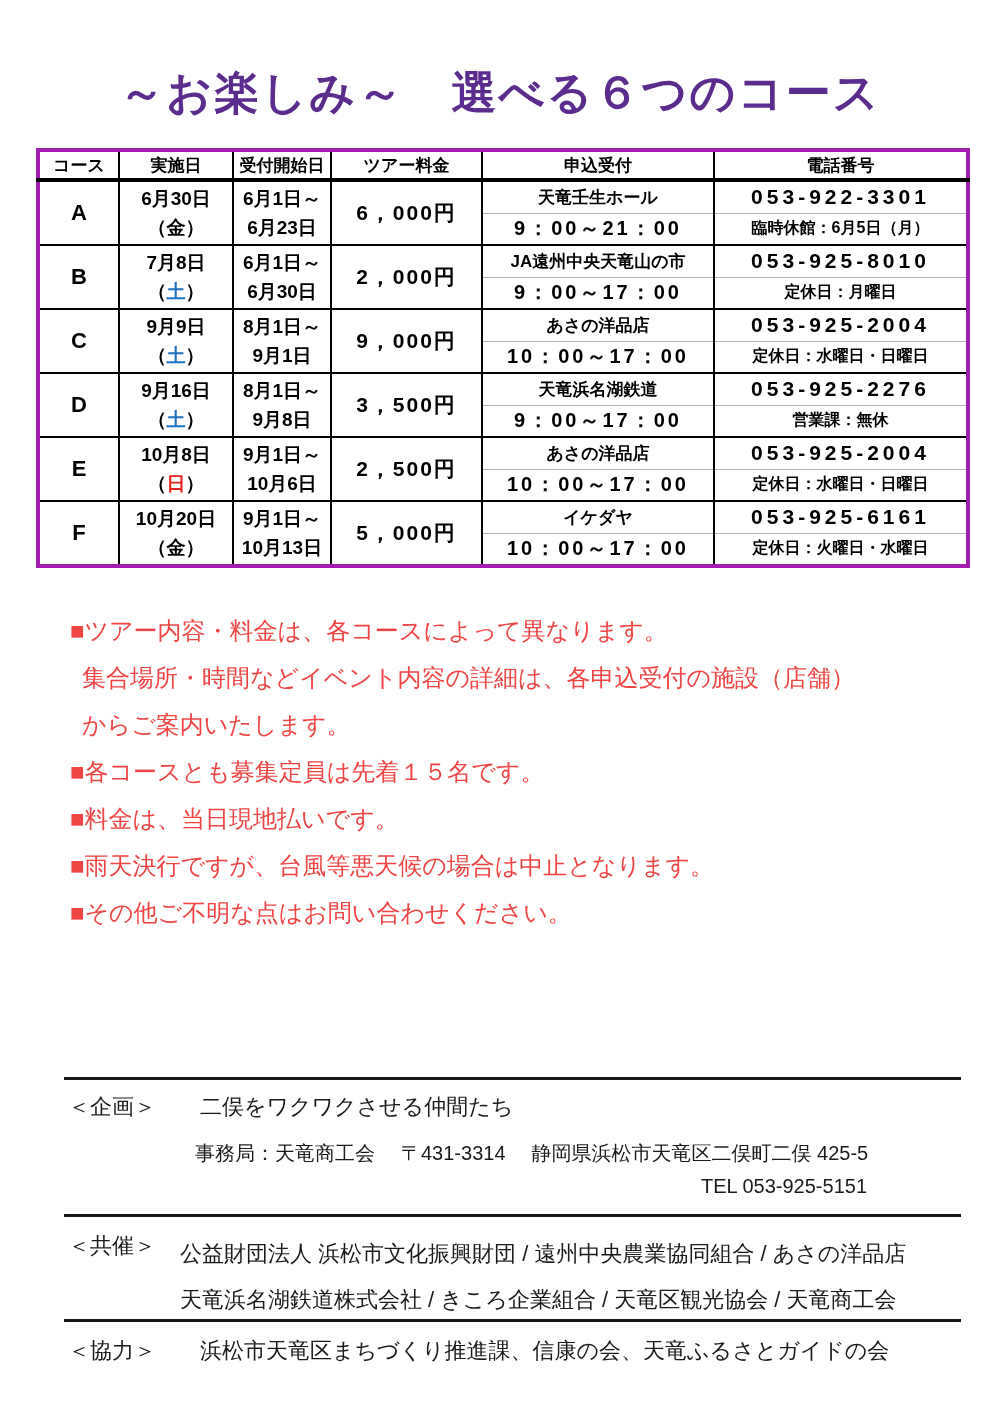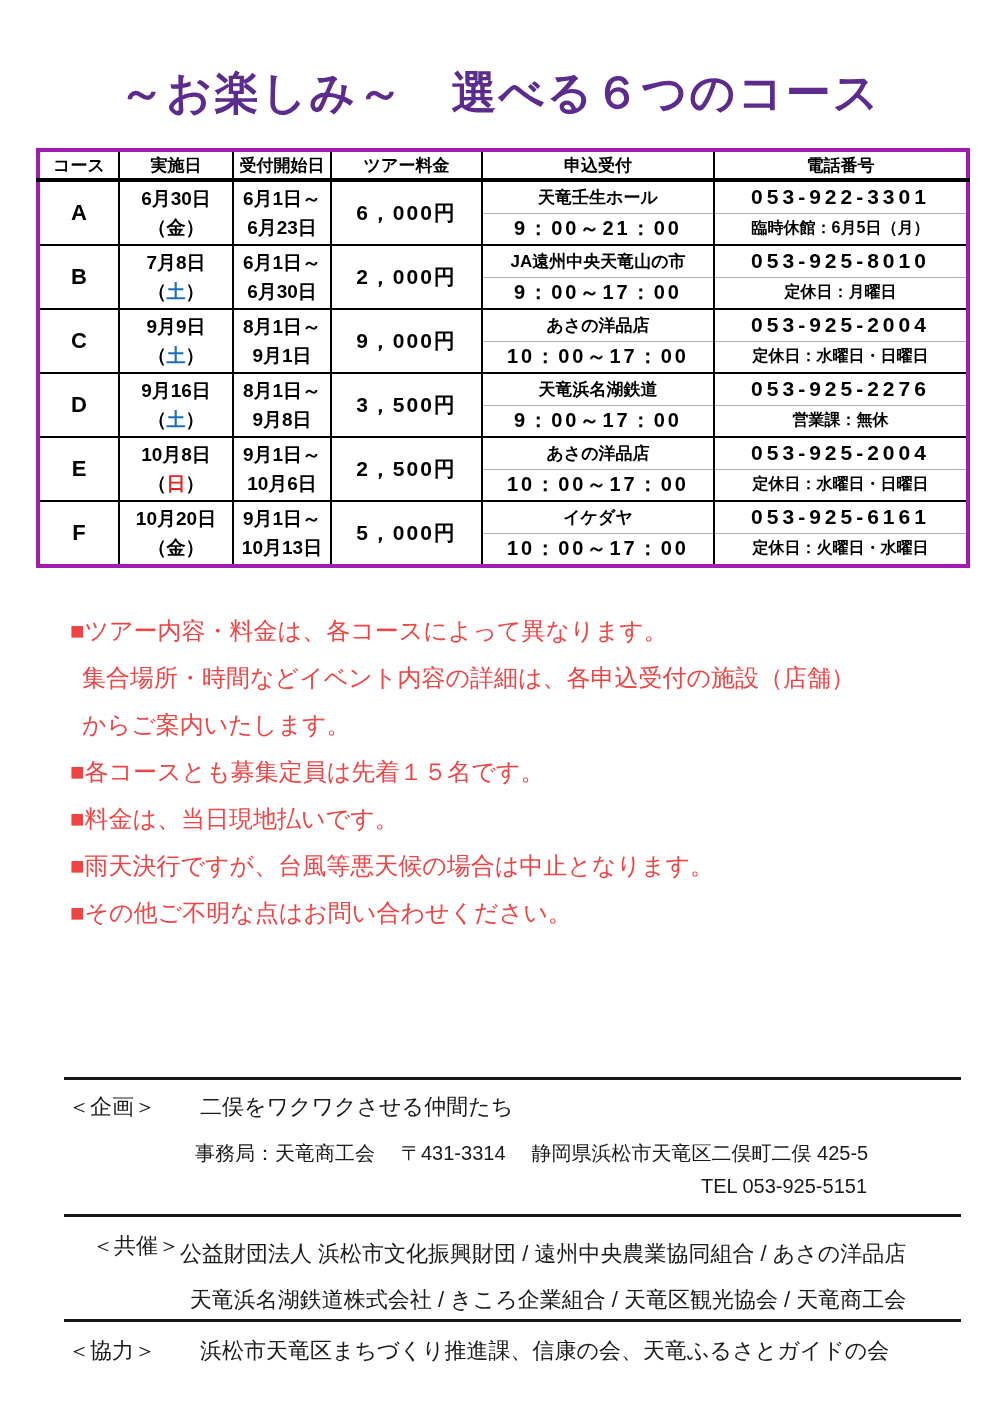--- a/index.html
+++ b/index.html
@@ -276,21 +276,21 @@
   <div class="office-line" style="top:1140px;">
     <span>事務局：天竜商工会</span>
     <span>〒431-3314</span>
     <span>静岡県浜松市天竜区二俣町二俣 425-5</span>
   </div>
 
   <div class="tel-line" style="top:1175px;">TEL 053-925-5151</div>
 
   <div class="rule" style="top:1214px;"></div>
 
-  <div class="f-row" style="top:1231px;text-align:right;">
+  <div class="f-row" style="top:1231px;">
     <div class="f-label">＜共催＞</div>
     <div class="cohost-lines">
       <div>公益財団法人 浜松市文化振興財団 / 遠州中央農業協同組合 / あさの洋品店</div>
       <div>天竜浜名湖鉄道株式会社 / きころ企業組合 / 天竜区観光協会 / 天竜商工会</div>
     </div>
   </div>
 
   <div class="rule" style="top:1319px;"></div>
 
   <div class="f-row" style="top:1336px;">

